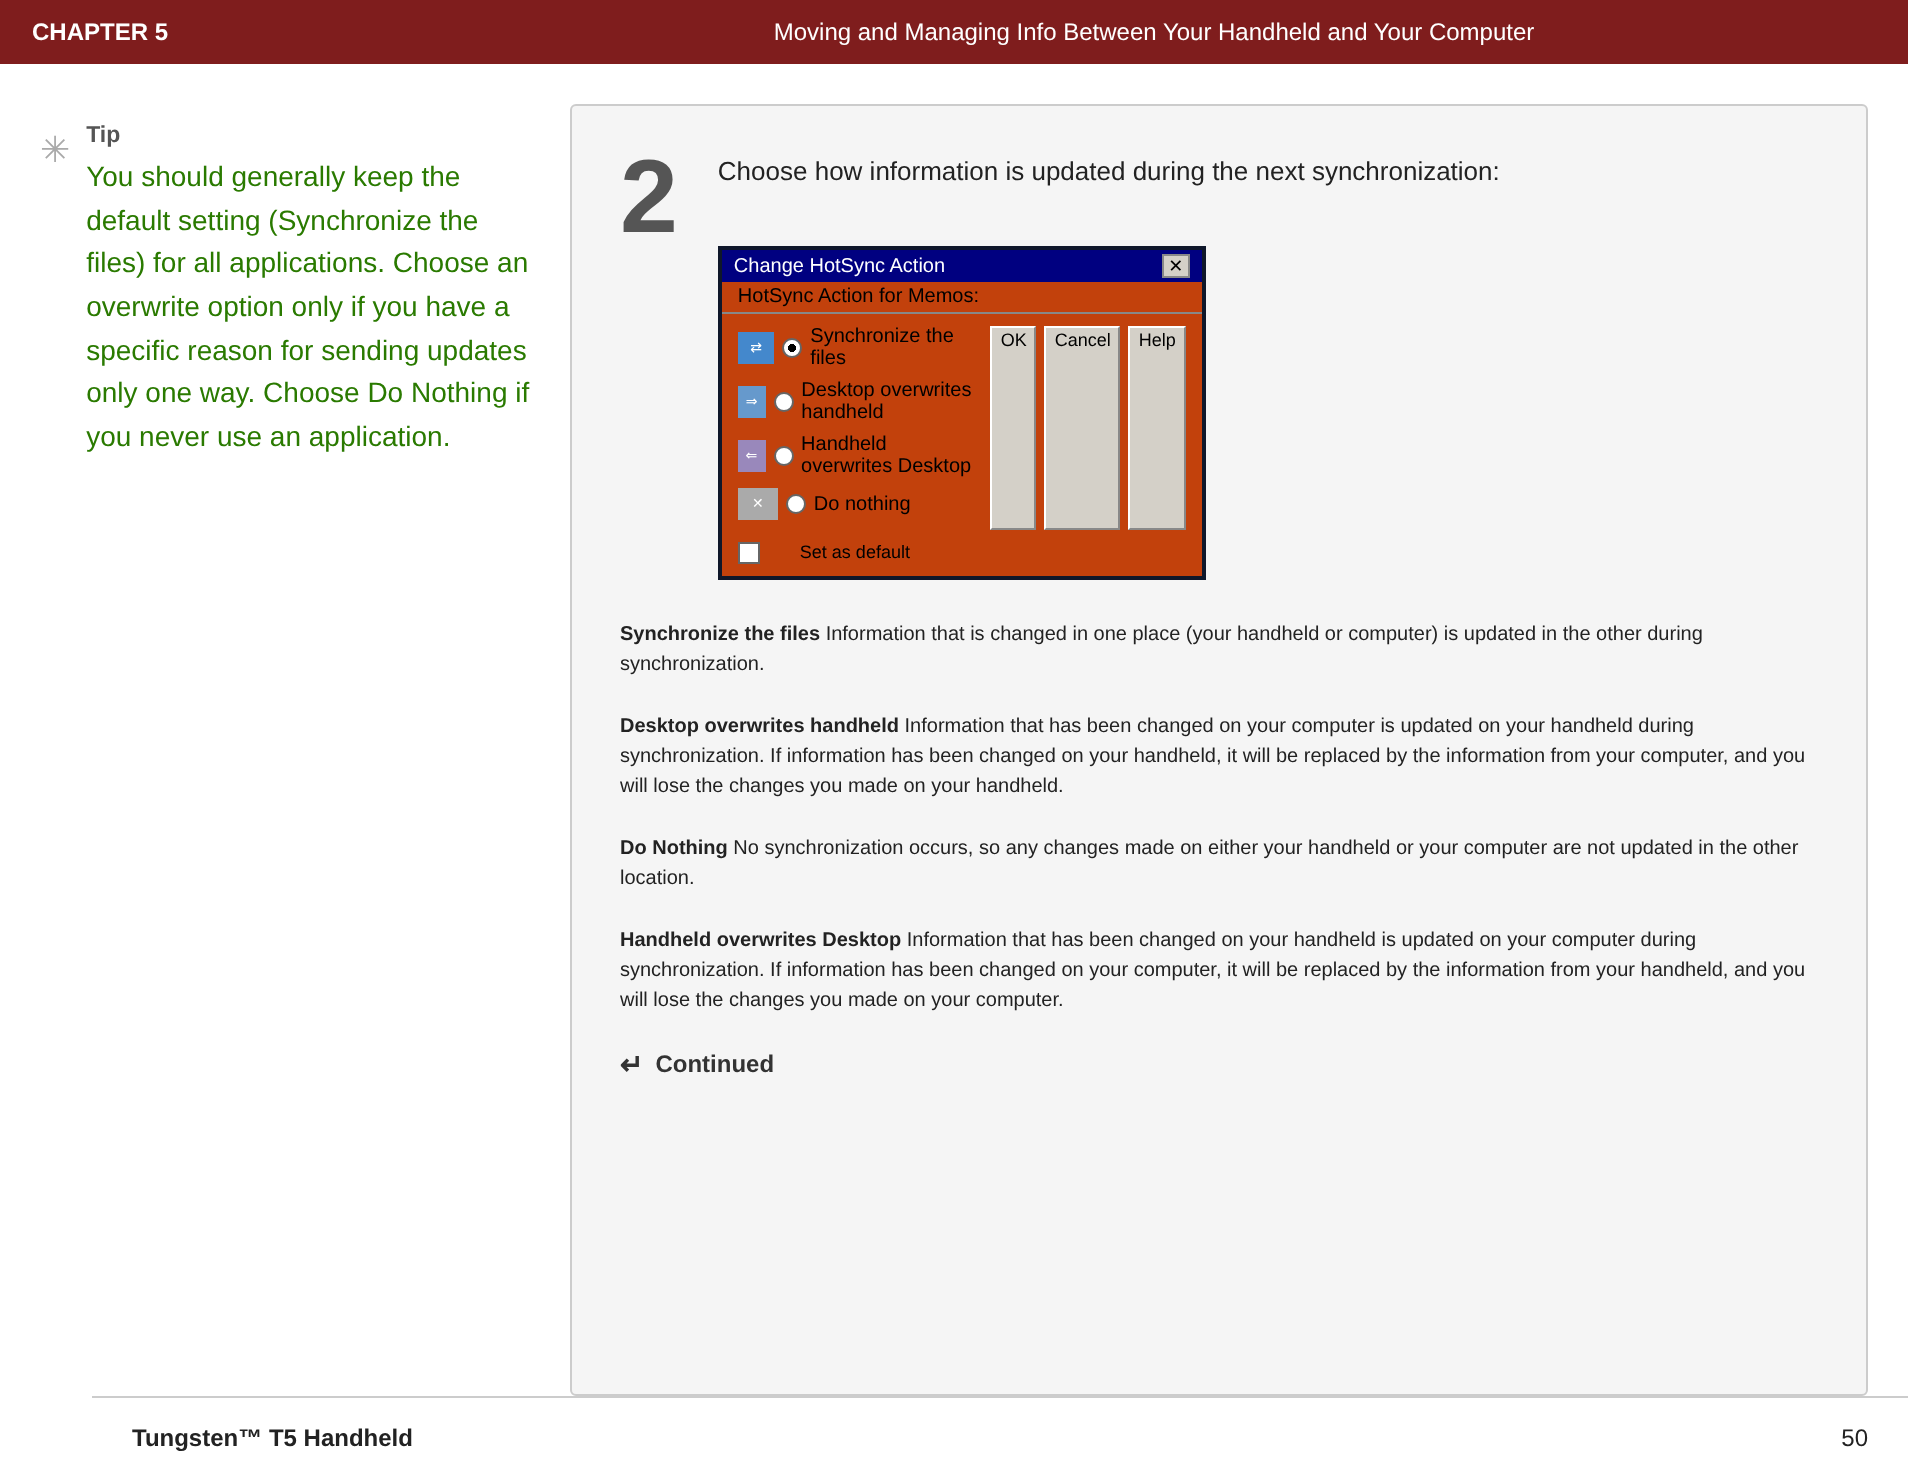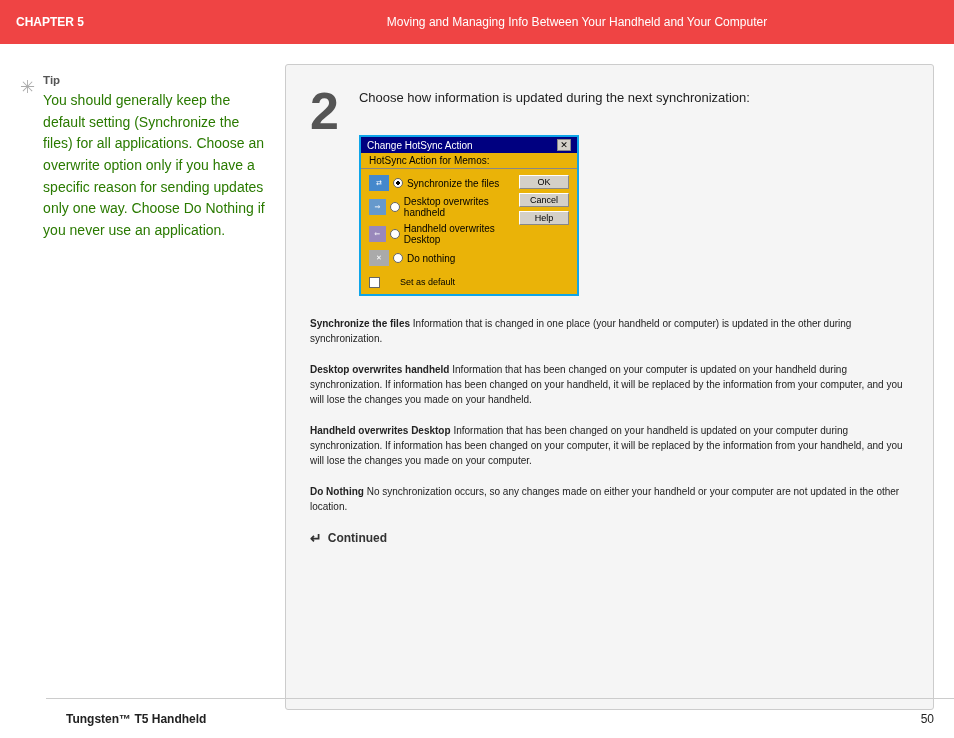--- a/index.html
+++ b/index.html
@@ -8,25 +8,25 @@
       height: 738px;
       font-family: Arial, Helvetica, sans-serif;
       font-size: 13px;
       background: #fff;
       overflow: hidden;
       position: relative;
     }
 
     
     .header {
-      background: #ef4444;
+      background: #7f1d1d;
       color: #fff;
       display: flex;
       align-items: center;
-      height: 44px;
+      height: 32px;
       padding: 0 16px;
     }
     .header-chapter {
       font-weight: bold;
       font-size: 12px;
       color: #fff;
       min-width: 200px;
     }
     .header-title {
       font-size: 12px;
@@ -105,23 +105,23 @@
     }
     .step-instruction {
       font-size: 13px;
       color: #222;
       margin-bottom: 28px;
       line-height: 1.4;
     }
 
     
     .dialog-sim {
-      border: 2px solid #0ea5e9;
-      background: #eab308;
-      width: 220px;
+      border: 2px solid #0f172a;
+      background: #c2410c;
+      width: 244px;
       font-size: 10px;
       font-family: 'Tahoma', Arial, sans-serif;
     }
     .dialog-titlebar {
       background: #000080;
       color: #fff;
       padding: 2px 6px;
       font-size: 10px;
       display: flex;
       justify-content: space-between;
@@ -171,21 +171,21 @@
       border-radius: 50%;
       border: 1px solid #666;
       background: #fff;
       flex-shrink: 0;
     }
     .dialog-radio.selected {
       background: radial-gradient(circle at center, #000 35%, #fff 36%);
     }
     .dialog-buttons {
       display: flex;
-      flex-direction: column;
+      flex-direction: row;
       gap: 4px;
       min-width: 50px;
     }
     .dialog-btn {
       background: #d4d0c8;
       border: 1px solid #888;
       border-top-color: #fff;
       border-left-color: #fff;
       font-size: 9px;
       padding: 1px 4px;
@@ -341,27 +341,27 @@
       <strong>Synchronize the files</strong>
       <span>    Information that is changed in one place (your handheld or computer) is updated in the other during synchronization.</span>
     </div>
 
     <div class="body-section">
       <strong>Desktop overwrites handheld</strong>
       <span>    Information that has been changed on your computer is updated on your handheld during synchronization. If information has been changed on your handheld, it will be replaced by the information from your computer, and you will lose the changes you made on your handheld.</span>
     </div>
 
     <div class="body-section">
+      <strong>Do Nothing</strong>
+      <span>    No synchronization occurs, so any changes made on either your handheld or your computer are not updated in the other location.</span>
+    </div>
+
+    <div class="body-section">
       <strong>Handheld overwrites Desktop</strong>
       <span>    Information that has been changed on your handheld is updated on your computer during synchronization. If information has been changed on your computer, it will be replaced by the information from your handheld, and you will lose the changes you made on your computer.</span>
-    </div>
-
-    <div class="body-section">
-      <strong>Do Nothing</strong>
-      <span>    No synchronization occurs, so any changes made on either your handheld or your computer are not updated in the other location.</span>
     </div>
 
     <div class="continued">
       <span class="continued-arrow">↵</span>
       <span>Continued</span>
     </div>
 
   </div>
 </div>
 

